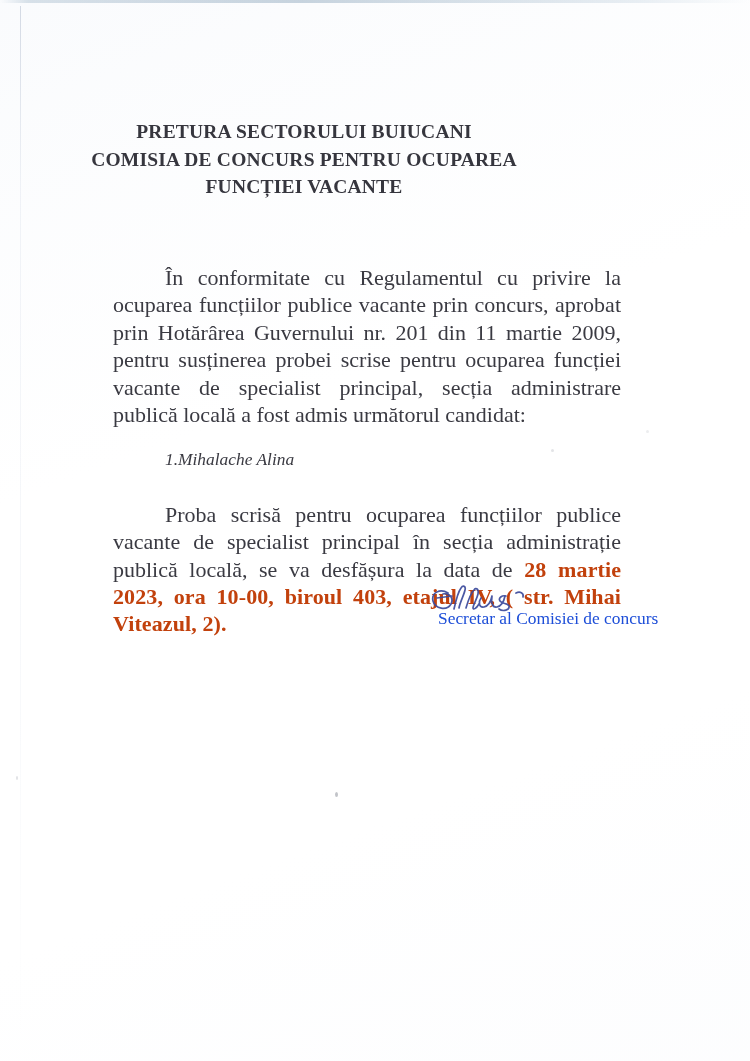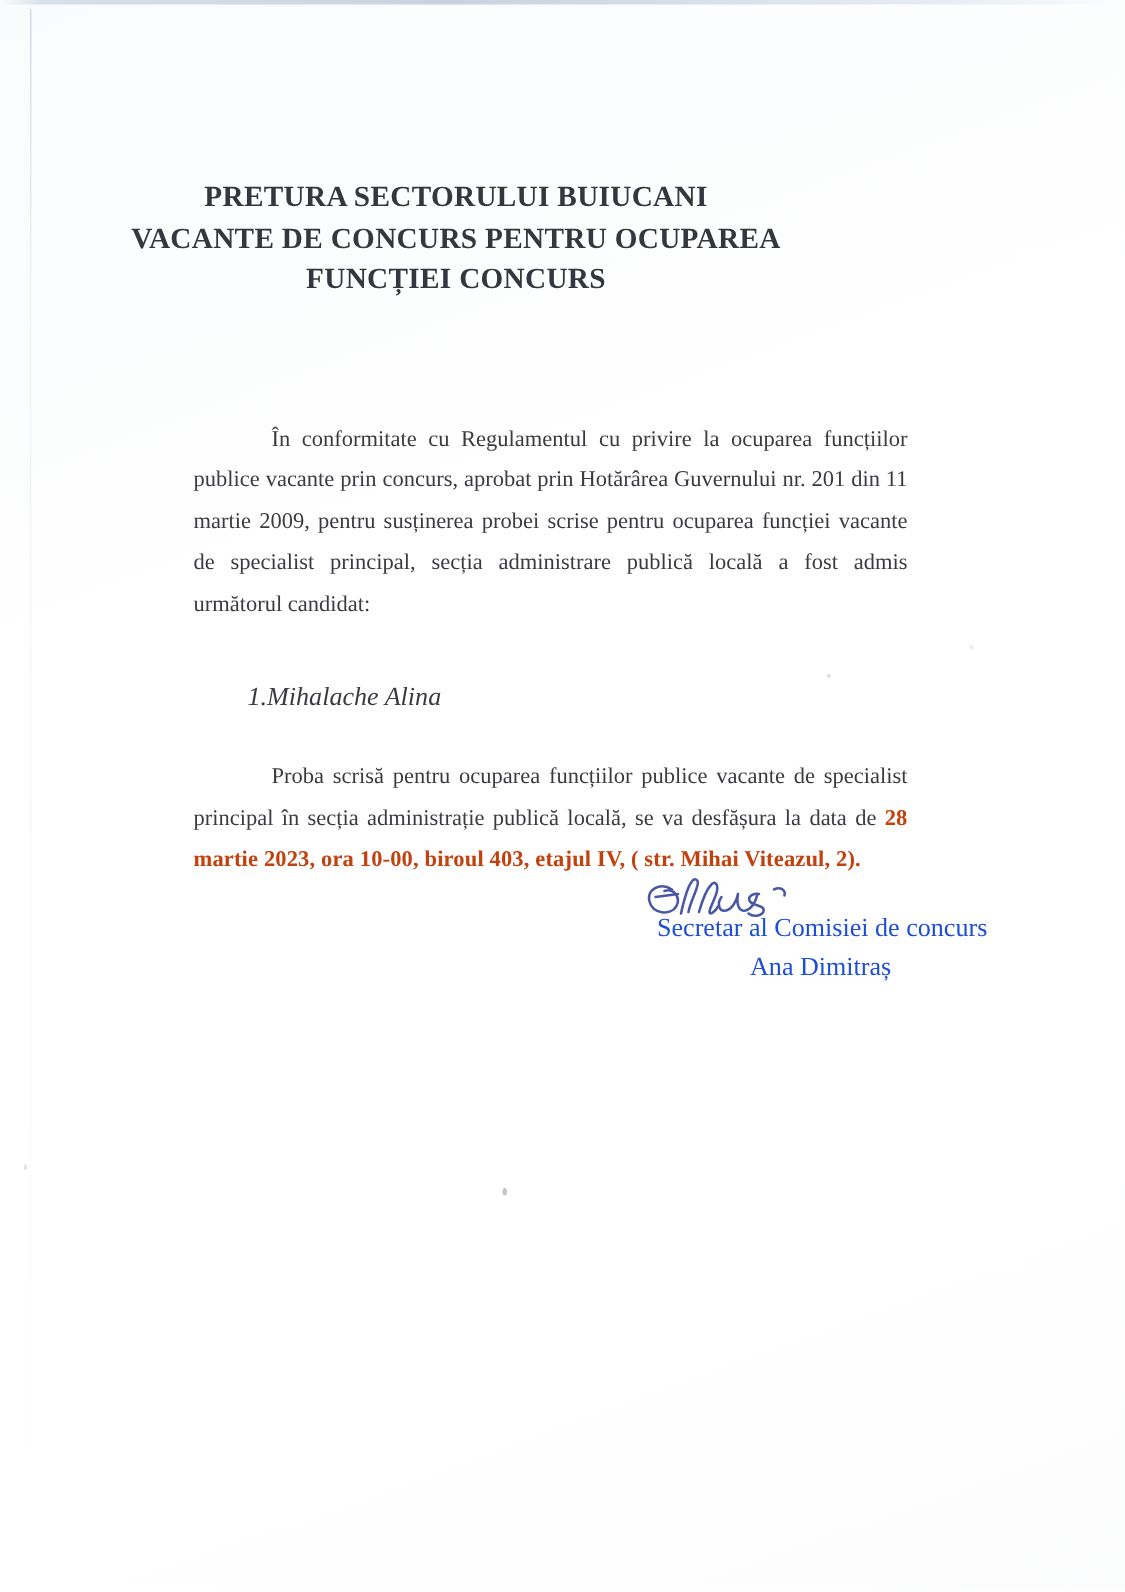--- a/index.html
+++ b/index.html
@@ -84,22 +84,22 @@
   .doc-title .tline { display: block; white-space: nowrap; }
 
   .body-block {
     position: absolute;
     left: 113px;
     top: 264px;
     width: 508px;
   }
 
   p.para {
-    margin: 16px;
-    font-size: 15px;
+    margin: 0;
+    font-size: 22px;
     line-height: 27.4px;
     text-align: justify;
     text-justify: inter-word;
     color: #3a3a42;
   }
   p.para.first { text-indent: 52px; }
   p.para.second { text-indent: 52px; margin-top: 27px; }
 
   .candidate-line {
     margin: 0;
@@ -146,39 +146,38 @@
   <div class="scan-tint"></div>
   <div class="scan-edge-top"></div>
   <div class="scan-edge-left"></div>
   <div class="speck s1"></div>
   <div class="speck s2"></div>
   <div class="speck s3"></div>
   <div class="speck s4"></div>
 
   <div class="doc-title">
     <span class="tline">PRETURA SECTORULUI BUIUCANI</span>
-    <span class="tline">VACANTE DE CONCURS PENTRU OCUPAREA</span>
-    <span class="tline">FUNCȚIEI CONCURS</span>
+    <span class="tline">COMISIA DE CONCURS PENTRU OCUPAREA</span>
+    <span class="tline">FUNCȚIEI VACANTE</span>
   </div>
 
   <div class="body-block">
 
     <p class="para first">În conformitate cu Regulamentul cu privire la ocuparea  funcțiilor publice  vacante prin concurs, aprobat prin Hotărârea Guvernului nr. 201 din 11 martie 2009, pentru susținerea probei scrise pentru ocuparea funcției vacante de specialist principal, secția administrare publică locală a fost admis următorul candidat:</p>
 
     <div class="spacer-candidate"></div>
 
     <p class="candidate-line">1.Mihalache Alina</p>
 
     <p class="para second"><span>Proba scrisă pentru ocuparea funcțiilor publice  vacante de specialist principal în secția  administrație publică locală, se va desfășura la data de </span><b class="bold-run">28 martie 2023, ora 10-00,  biroul 403, etajul IV, ( str. Mihai Viteazul, 2).</b></p>
 
   </div>
 
   <div class="sign-block">
     <span class="sign-role">Secretar al  Comisiei de concurs</span>
-    <span class="sign-name">Ana Dimitraș</span>
   </div>
 
   <svg class="signature-mark" viewBox="0 0 108 32" xmlns="http://www.w3.org/2000/svg">
     <g fill="none" stroke="#3b4a9c" stroke-width="1.7" stroke-linecap="round" stroke-linejoin="round" opacity="0.92">
       <path d="M20 9 C12 4, 3 9, 5 17 C7 25, 19 27, 23 20 C26 14, 21 8, 15 10"></path>
       <path d="M9 14 L24 12"></path>
       <path d="M26 25 C28 16, 30 8, 33 4 C35 1, 38 2, 37 6 C36 11, 32 18, 31 24"></path>
       <path d="M38 24 C40 17, 43 9, 46 6 C48 3, 51 5, 50 10 C49 15, 45 21, 45 24 C45 26, 48 25, 51 20"></path>
       <path d="M53 14 C50 18, 51 24, 56 23 C60 22, 63 17, 64 12 C63 18, 64 24, 69 23 C73 22, 76 17, 77 12"></path>
       <path d="M78 12 C74 11, 70 14, 72 17 C74 20, 80 19, 81 22 C82 26, 75 28, 71 25"></path>

